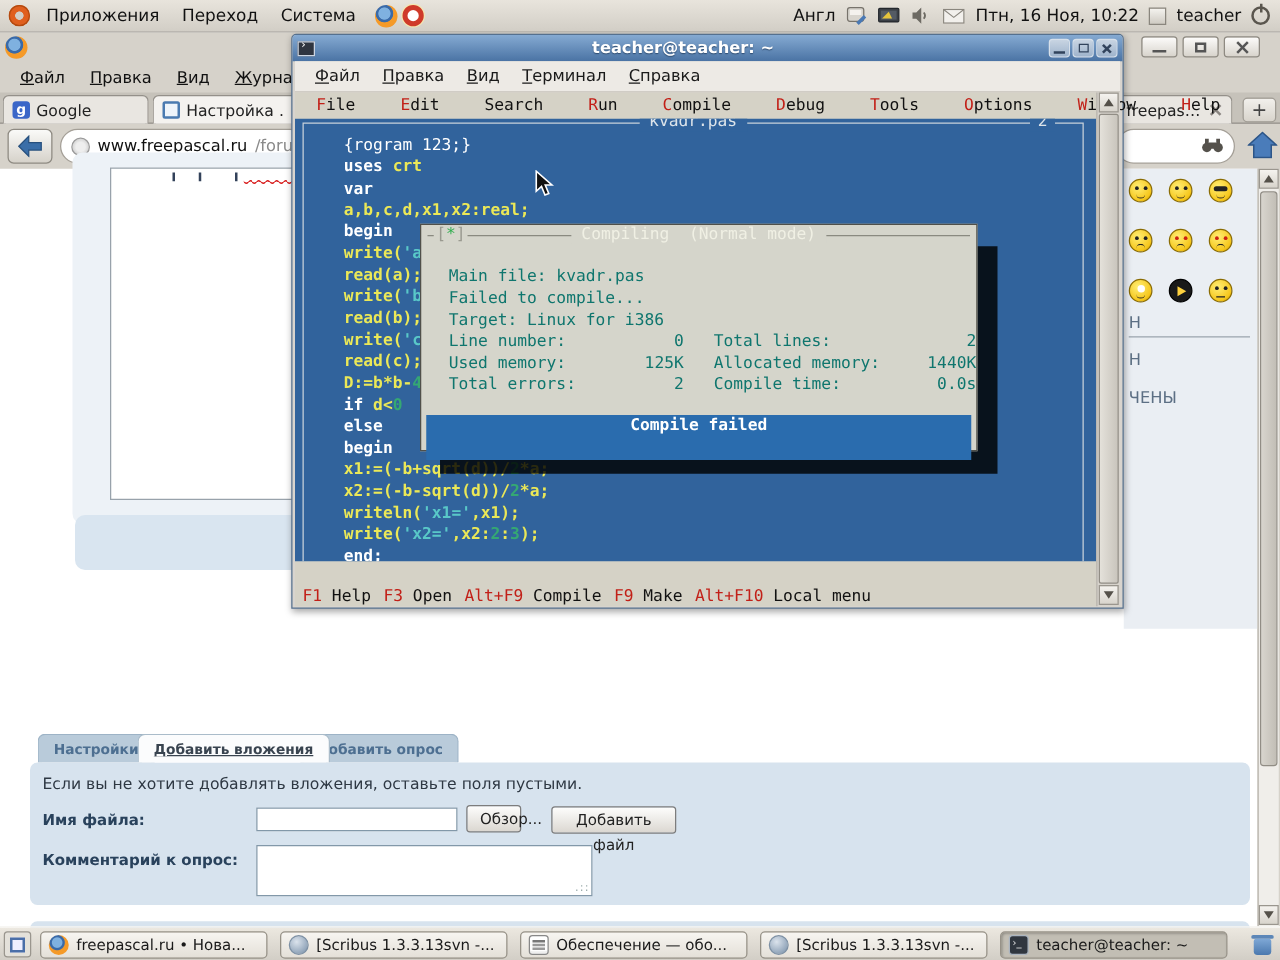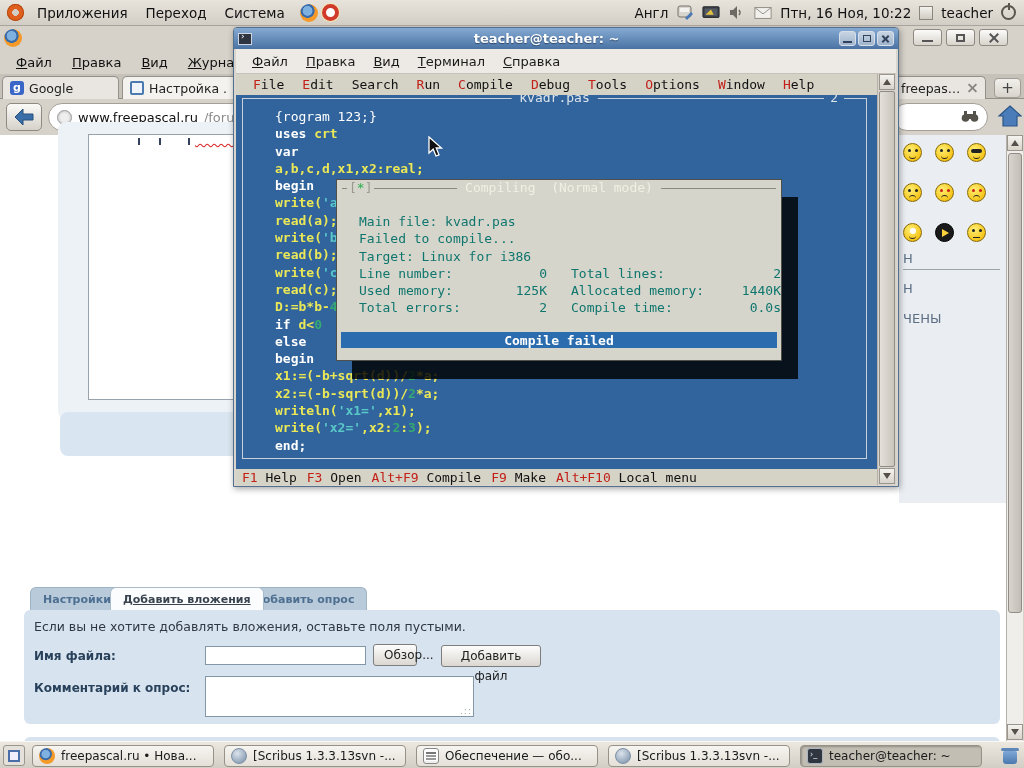--- a/index.html
+++ b/index.html
@@ -104,21 +104,21 @@
   #term-icon::after { content:"›"; color:#fff; font-size:9px; position:absolute; left:2px; top:-3px; }
   #term-title { flex:1; text-align:center; font-size:13px; font-weight:bold; color:#fff; text-shadow:0 1px 1px #2c4a6e; }
   .term-btn { width:17px; height:15px; border:1px solid #d7e0ea; border-radius:3px; background:linear-gradient(#c8d4e2,#9fb4cc); margin-left:2px; position:relative; }
   .term-btn .g-min { position:absolute; left:3px; bottom:2px; width:9px; height:2px; background:#31435c; }
   .term-btn .g-max { position:absolute; left:3.5px; top:3px; width:8px; height:7px; border:1.5px solid #31435c; }
   .term-btn .g-x1,.term-btn .g-x2 { position:absolute; left:3px; top:6px; width:9px; height:2px; background:#31435c; }
   #term-menubar { left:2px; top:21px; width:660px; height:25px; background:#edeae5; border-bottom:1px solid #c6c2ba; display:flex; align-items:center; padding-left:8px; gap:2px; }
   .term-menu-item { font-size:13px; color:#1a1a1a; padding:0 8px; display:inline-block; }
   #term-body { left:2px; top:46px; width:660px; height:411px; display:flex; }
   #ide { width:641px; height:411px; display:flex; flex-direction:column; font-family:"DejaVu Sans Mono",monospace; }
-  #ide-menubar { height:21px; background:#d5d2c6; display:flex; align-items:center; padding-left:8px; font-size:13px; color:#111; }
+  #ide-menubar { height:21px; background:#d5d2c6; display:flex; align-items:center; padding-left:8px; font-size:13px; color:#111;gap:18px; }
   .ide-menu-item { padding:0 9px; white-space:pre; }
   .ide-hot { color:#c22018; }
   #ide-editor { position:relative; flex:1; background:#31639c; overflow:hidden; }
   #ide-frame { position:absolute; left:6px; top:3px; width:625px; height:361px; border:1px solid #c8d2da; }
   #ide-win-title { position:absolute; top:-9px; left:50%; transform:translateX(-50%); background:#31639c; color:#dde4ea; font-size:13px; padding:0 8px; white-space:pre; }
   #ide-win-num { position:absolute; top:-9px; right:22px; background:#31639c; color:#dde4ea; font-size:13px; padding:0 6px; }
   #code { position:absolute; left:11px; top:13px; font-size:13px; font-weight:bold; line-height:17.3px; white-space:pre;margin-left:28px; }
   .tok-w { color:#ffffff; font-weight:normal; }
   .tok-k { color:#ffffff; }
   .tok-id { color:#ebe857; }
@@ -130,22 +130,22 @@
   #dlg-marker { position:absolute; left:10px; top:0px; background:#d5d5cb; font-size:13px; color:#9a9a90; padding:0 2px; }
   #dlg-marker b { color:#2fae4e; font-weight:normal; }
   #dlg-title { position:absolute; left:50%; transform:translateX(-50%); top:0px; background:#d5d5cb; color:#f0f0e4; font-size:13px; padding:0 8px; white-space:pre; }
   #dlg-lines { position:absolute; left:22px; top:33px; font-size:13px; color:#0f766e; line-height:17.3px; white-space:pre; }
   .stat-row { white-space:pre; }
   .sl1 { display:inline-block; width:140px; }
   .sv1 { display:inline-block; width:48px; text-align:right; }
   .sgap { display:inline-block; width:24px; }
   .sl2 { display:inline-block; width:160px; }
   .sv2 { display:inline-block; width:50px; text-align:right; }
-  #dlg-bar { position:absolute; left:4px; top:152px; width:436px; height:16px; background:#2a6cae; color:#fff; font-size:13px; font-weight:bold; text-align:center; line-height:18px; }
-  #ide-statusbar { height:16px; background:#d5d2c6; display:flex; align-items:flex-end; padding-left:6px; font-size:13px; color:#111; }
+  #dlg-bar { position:absolute; left:4px; top:152px; width:436px; height:36px; background:#2a6cae; color:#fff; font-size:13px; font-weight:bold; text-align:center; line-height:18px; }
+  #ide-statusbar { height:36px; background:#d5d2c6; display:flex; align-items:flex-end; padding-left:6px; font-size:13px; color:#111; }
   .st-item { white-space:pre; margin-right:10px; }
   .st-key { color:#c22018; }
   
   #term-scroll { width:19px; height:411px; background:#d7d3cc; border-left:1px solid #b5b1a9; position:relative; }
   #term-sb-thumb { position:absolute; left:1px; top:17px; width:16px; height:376px; background:linear-gradient(90deg,#e4e1da,#c9c5bd); border:1px solid #918d85; border-radius:2px; }
 
   
   #taskbar { left:0; top:741px; width:1024px; height:27px; background:linear-gradient(#ece8e0,#d2cec6); border-top:1px solid #f8f6f2; z-index:40; }
   #show-desktop { position:absolute; left:3px; top:3px; width:22px; height:21px; border:1px solid #9a968e; border-radius:3px; background:#e4e1da; display:flex; align-items:center; justify-content:center; }
   .sd-ico { width:12px; height:12px; border:2px solid #4a6ea8; background:#eef; }

